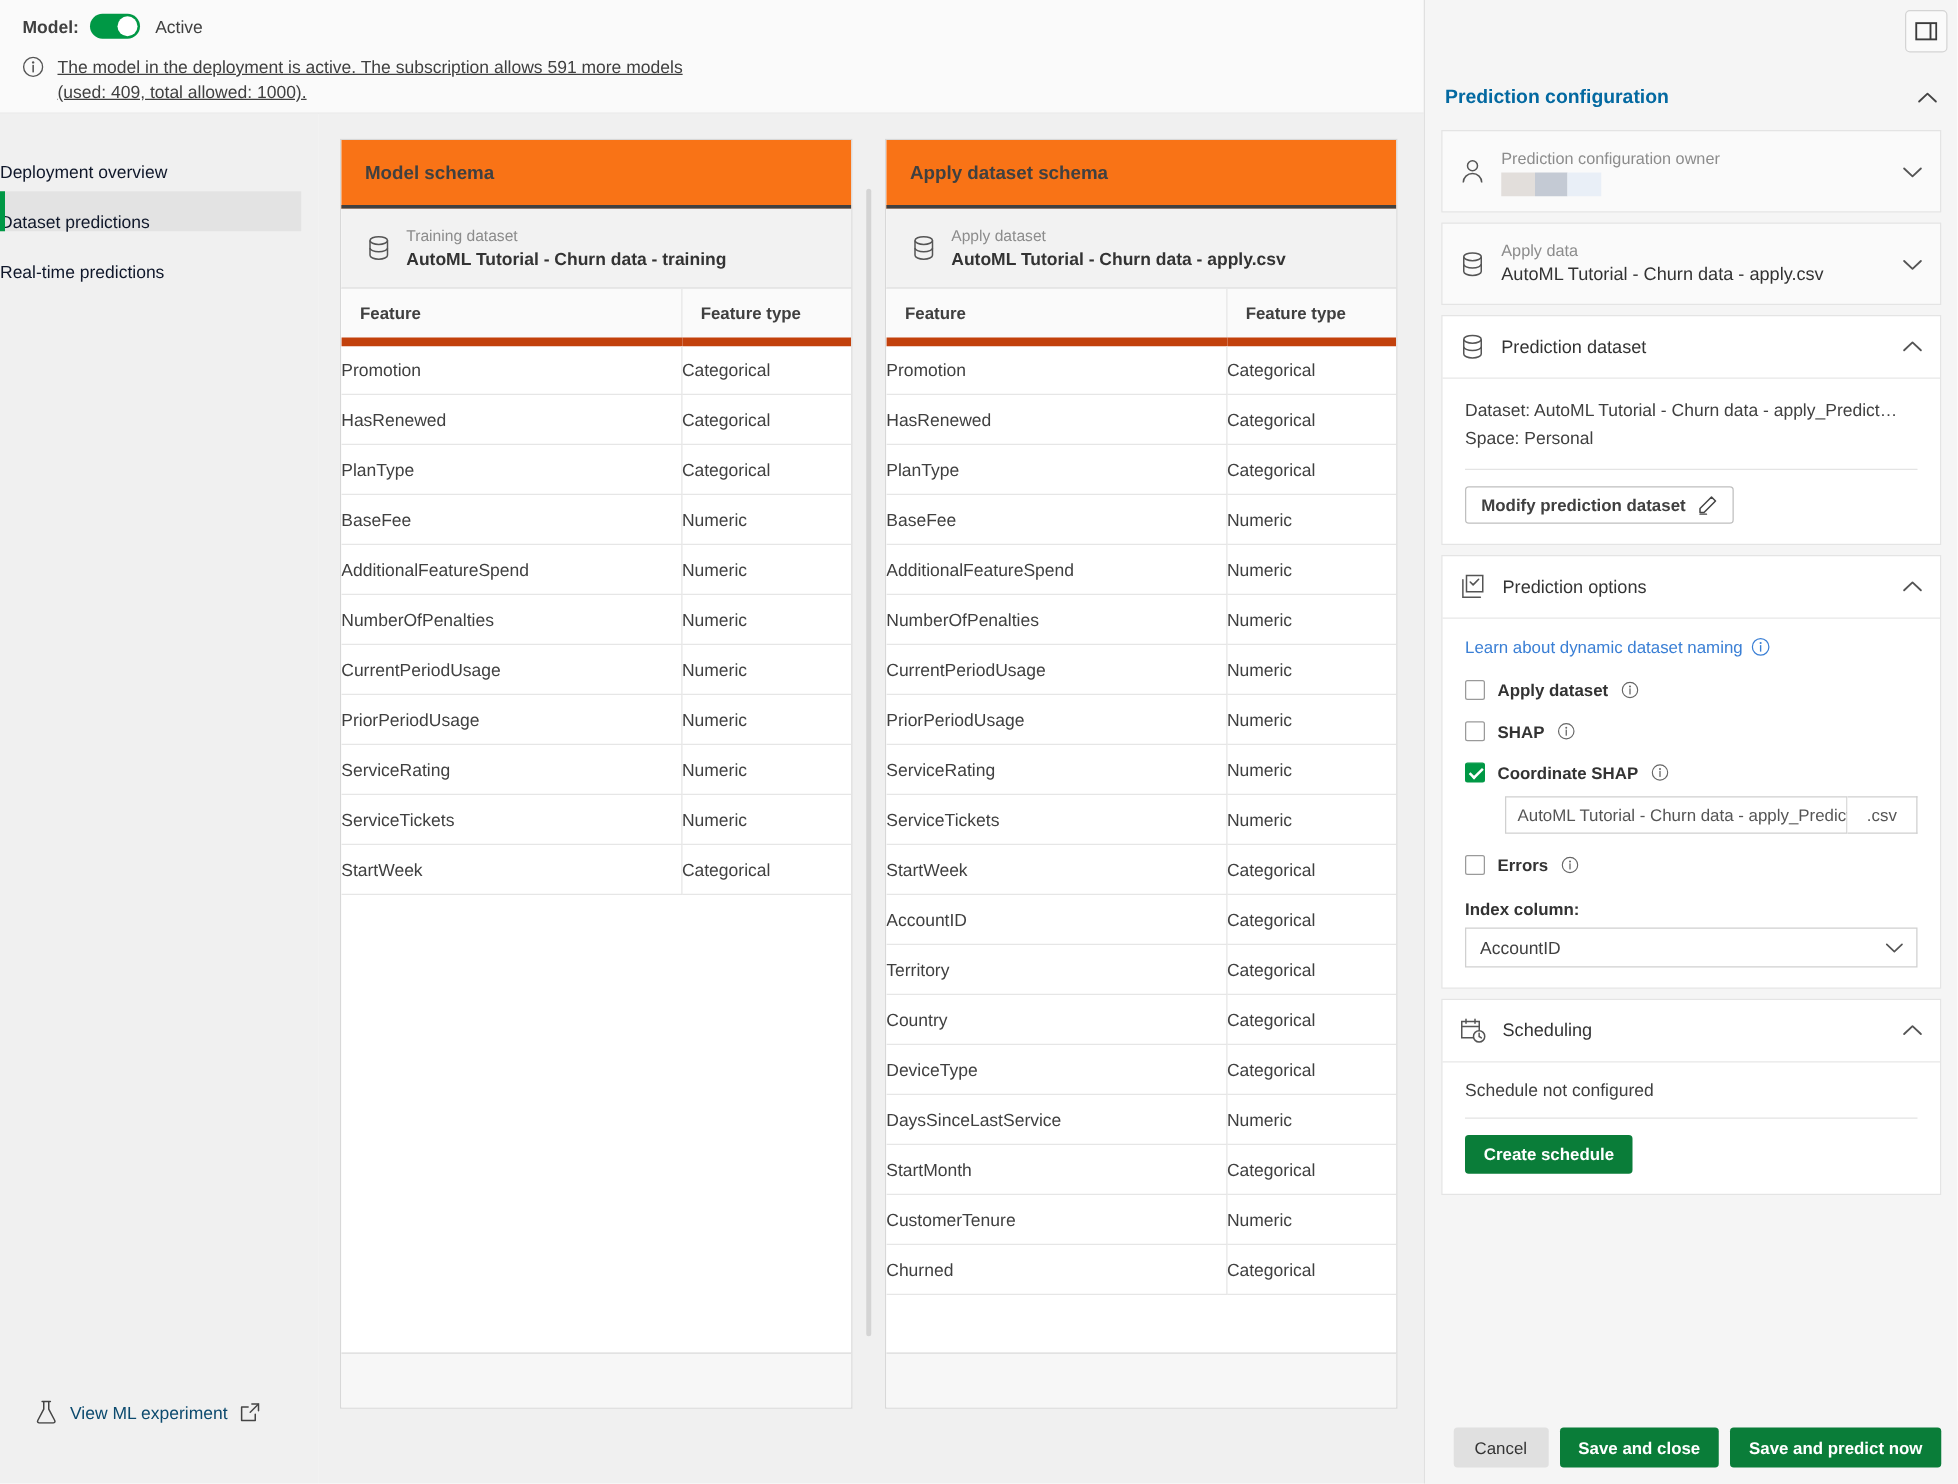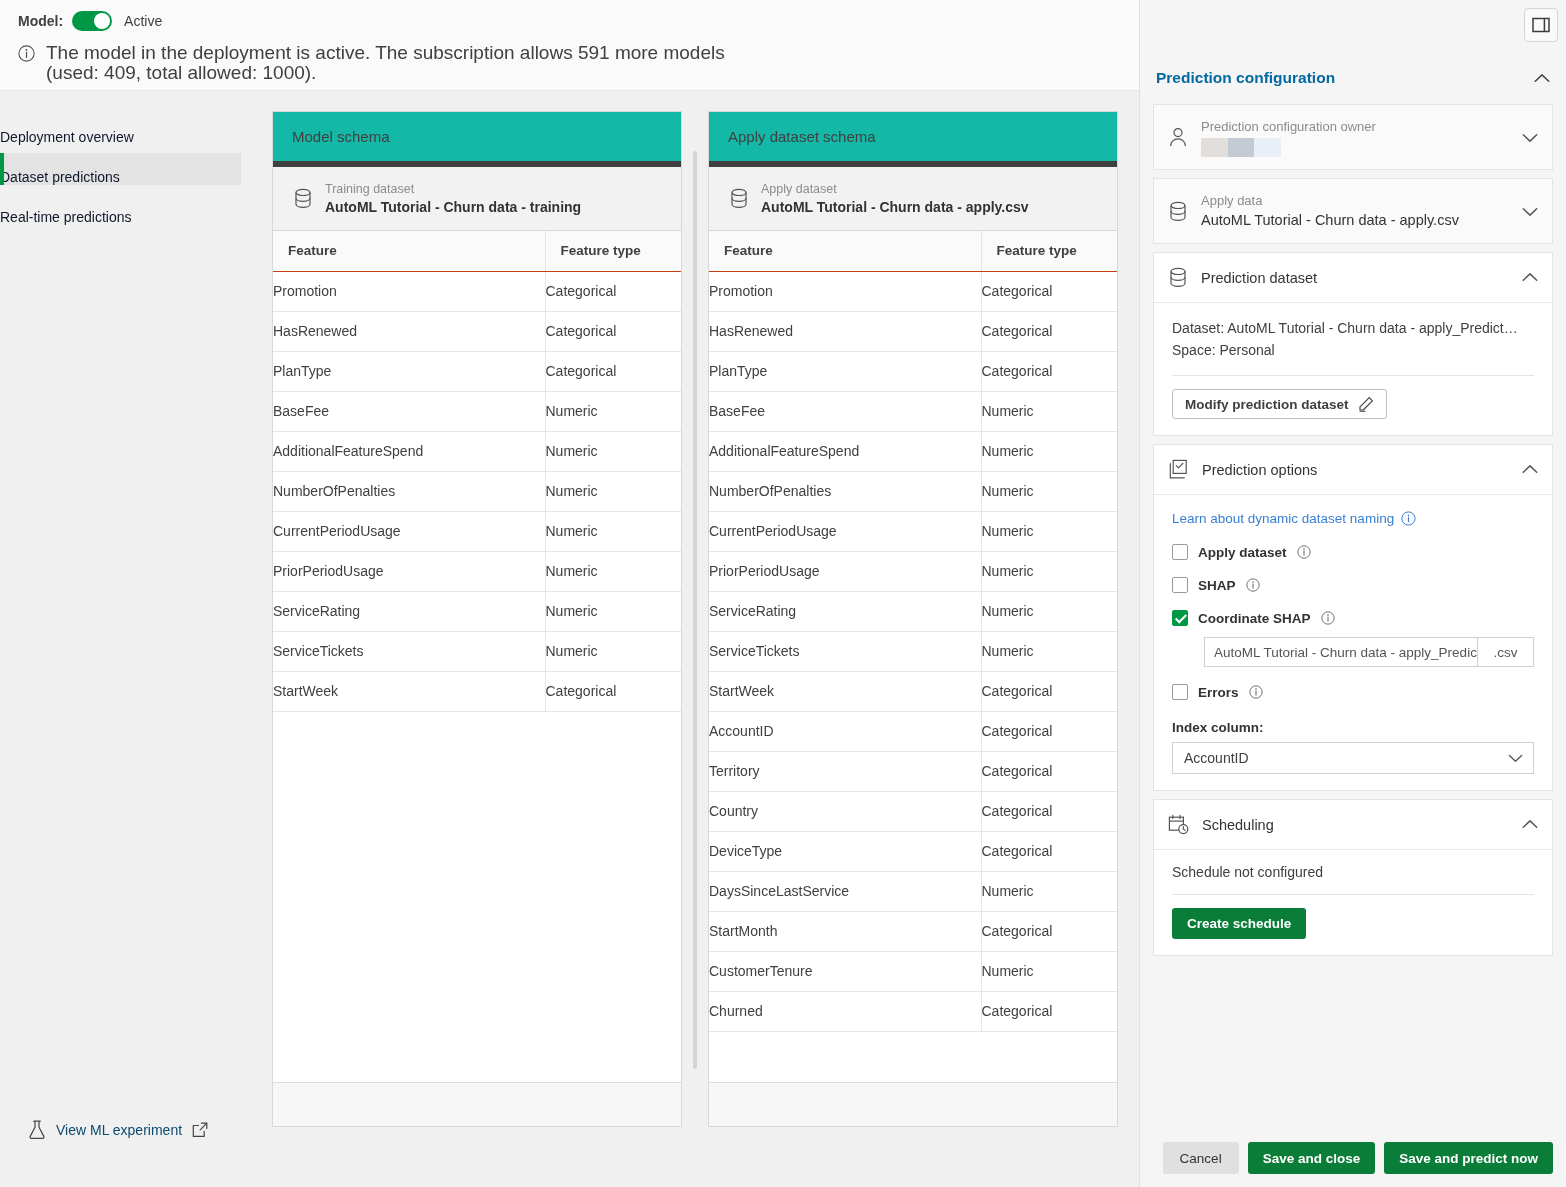--- a/index.html
+++ b/index.html
@@ -35,21 +35,21 @@
   }
   .toggle .knob {
     position: absolute; top: 2px; right: 2px;
     width: 16px; height: 16px; border-radius: 50%;
     background: #ffffff;
   }
   .toggle-text { font-size: 14px; color: #404040; margin-left: 12px; }
 
   .info-row { display: flex; margin-top: 10px; }
   .info-ico { flex: 0 0 20px; margin-right: 8px; padding-top: 2px; }
-  .info-text { font-size: 19px; line-height: 20px; color: #404040; }
+  .info-text { font-size: 14px; line-height: 20px; color: #404040; text-decoration: underline; }
 
   
   .content-body { flex: 1; display: flex; min-height: 0; }
 
   .nav {
     width: 255px; flex: 0 0 255px;
     background: #f0f0f0;
     display: flex; flex-direction: column;
     position: relative;
   }
@@ -84,42 +84,42 @@
   }
   .panel {
     width: 410px; flex: 0 0 410px;
     background: #ffffff;
     border: 1px solid #d8d8d8;
     display: flex; flex-direction: column;
     overflow: hidden;
   }
   .panel-head {
     height: 55px; flex: 0 0 55px;
-    background: #14b8a6;
+    background: #f97316;
     display: flex; align-items: center;
     padding-left: 19px;
-    font-size: 15px; font-weight: 400; color: #404040;
-    border-bottom: 6px solid #404040;
+    font-size: 15px; font-weight: 700; color: #404040;
+    border-bottom: 3px solid #404040;
   }
   .panel-ds {
     height: 64px; flex: 0 0 64px;
     background: #f2f2f2;
     display: flex; align-items: center;
     padding-left: 20px; gap: 12px;
     border-bottom: 1px solid #d8d8d8;
   }
   .panel-ds .txt { display: flex; flex-direction: column; justify-content: flex-end; }
   .panel-ds .sub { font-size: 12.5px; color: #8c8c8c; line-height: 17px; }
   .panel-ds .main { font-size: 14px; font-weight: 700; color: #333; line-height: 19px; }
 
   table.schema { width: 100%; border-collapse: collapse; table-layout: fixed; }
   table.schema th {
     text-align: left; font-size: 13.5px; font-weight: 700; color: #404040;
     padding: 12px 0 12px 15px; height: 40px;
-    background: #fafafa; border-bottom: 1px solid #c2410c;
+    background: #fafafa; border-bottom: 7px solid #c2410c;
   }
   table.schema td {
     font-size: 14px; color: #404040;
     padding: 11px 0 11px 0; height: 40px;
     border-bottom: 1px solid #e6e6e6;
   }
   table.schema th:first-child, table.schema td:first-child { border-right: 1px solid #e6e6e6; width: 272px; }
   .panel-body { flex: 1; overflow: hidden; background: #ffffff; }
   .panel-foot {
     height: 44px; flex: 0 0 44px;

